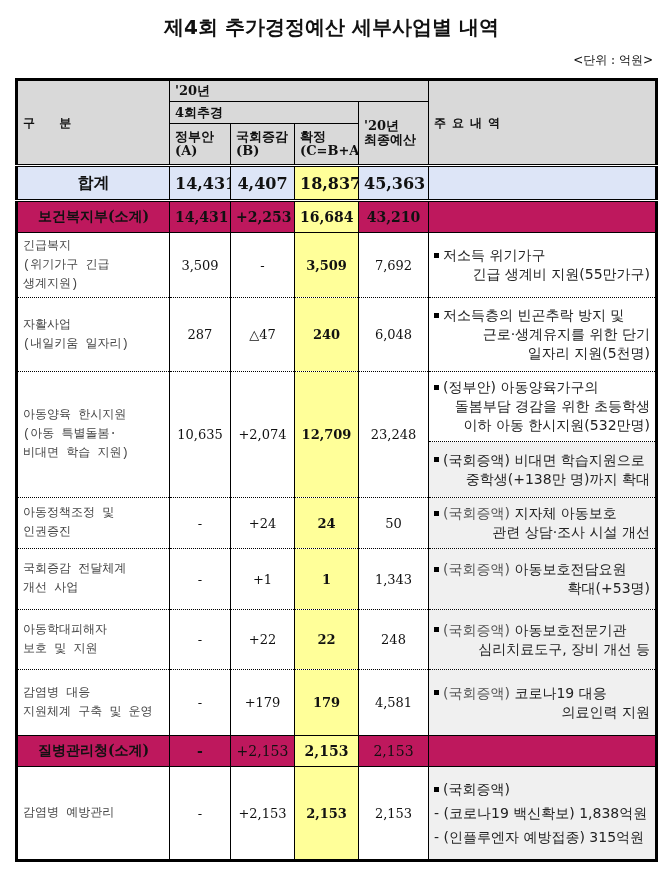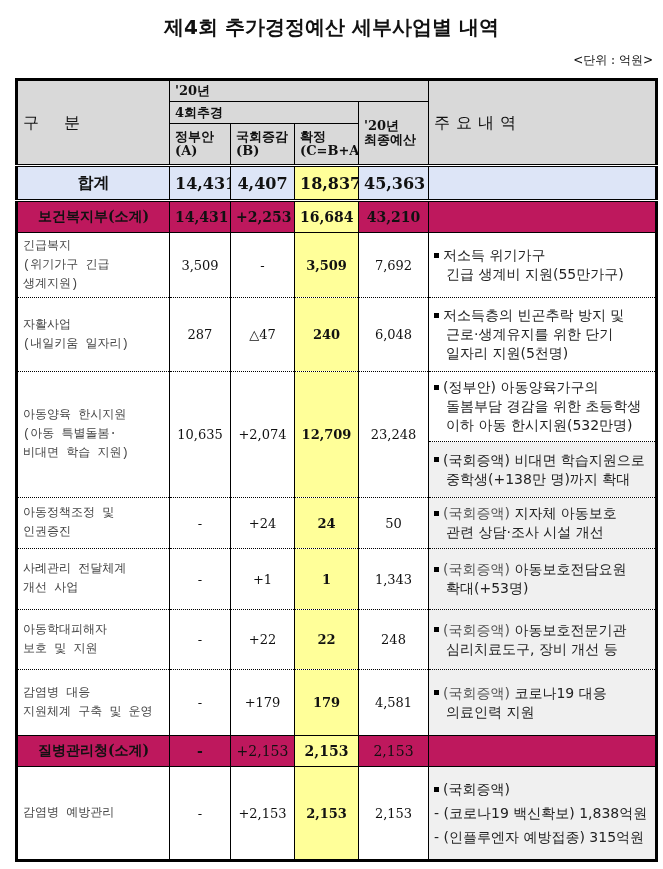--- a/index.html
+++ b/index.html
@@ -6,32 +6,32 @@
   body { width:663px; height:869px; position:relative; overflow:hidden;
          font-family:"DejaVu Serif", "Liberation Serif", serif; color:#111; }
   .title { position:absolute; top:14px; left:0; width:663px; text-align:center;
            font-family:"DejaVu Sans", "Liberation Sans", sans-serif; font-weight:bold;
            font-size:20px; letter-spacing:0px; color:#111; }
   .unit { position:absolute; top:52px; right:10px; font-size:12px; color:#111; }
   table { position:absolute; left:15px; top:78px; border-collapse:collapse;
           table-layout:fixed; width:640px; border:3px solid #000; }
   td, th { border:1px solid #000; padding:0 5px; font-size:13px; overflow:hidden; }
   th { background:#d9d9d9; font-weight:bold; font-size:13px; text-align:left; line-height:14px; }
-  .hd-big { font-size:16px; letter-spacing:10px; font-weight:normal; }
+  .hd-big { font-size:12px; letter-spacing:10px; font-weight:bold; }
   .num { text-align:center; font-size:13px; }
   .yellow { background:#ffff99 !important; }
   .total td { background:#dde5f7; font-weight:bold; font-size:16px; height:32px; border-top:3px double #000; border-bottom:3px double #000; }
   .sub td { background:#be185d; font-weight:bold; font-size:14px; height:30px; }
   .sub td.lbl, .total td.lbl { text-align:center; }
   .item td { border-top:1px dotted #000; border-bottom:1px dotted #000; }
   .item td.lbl { color:#444; font-family:Liberation Mono, monospace; font-size:12px; line-height:19px;margin-top:42px; }
   .item td.desc { font-family:"DejaVu Sans", "Liberation Sans", sans-serif; font-size:14px; line-height:19px; color:#222; vertical-align:middle; }
   .item td.desc.grey { background:#f0f0f0; }
   .bullet { display:inline-block; width:5px; height:5px; background:#000; margin:0 4px 2px 0; vertical-align:middle; }
-  .indent { padding-left:12px; display:block; }
+  .indent { padding-left:12px; display:block;text-align:right; }
   .b { font-weight:bold; }
   .note { color:#555; }
 </style>
 </head>
 <body>
 
 <div class="title">제4회 추가경정예산 세부사업별 내역</div>
 <div class="unit">&lt;단위 : 억원&gt;</div>
 
 <table>
@@ -122,21 +122,21 @@
   <tr class="item" style="height:51px">
     <td class="lbl"><span>아동정책조정 및</span><br><span>인권증진</span></td>
     <td class="num">-</td>
     <td class="num">+24</td>
     <td class="num yellow b">24</td>
     <td class="num">50</td>
     <td class="desc grey"><span class="bullet"></span><span class="note">(국회증액)</span><span> 지자체 아동보호</span><span class="indent">관련 상담·조사 시설 개선</span></td>
   </tr>
 
   <tr class="item" style="height:61px">
-    <td class="lbl"><span>사례관리 전달체계</span><br><span>개선 사업</span></td>
+    <td class="lbl"><span>국회증감 전달체계</span><br><span>개선 사업</span></td>
     <td class="num">-</td>
     <td class="num">+1</td>
     <td class="num yellow b">1</td>
     <td class="num">1,343</td>
     <td class="desc grey"><span class="bullet"></span><span class="note">(국회증액)</span><span> 아동보호전담요원</span><span class="indent">확대(+53명)</span></td>
   </tr>
 
   <tr class="item" style="height:60px">
     <td class="lbl"><span>아동학대피해자</span><br><span>보호 및 지원</span></td>
     <td class="num">-</td>

